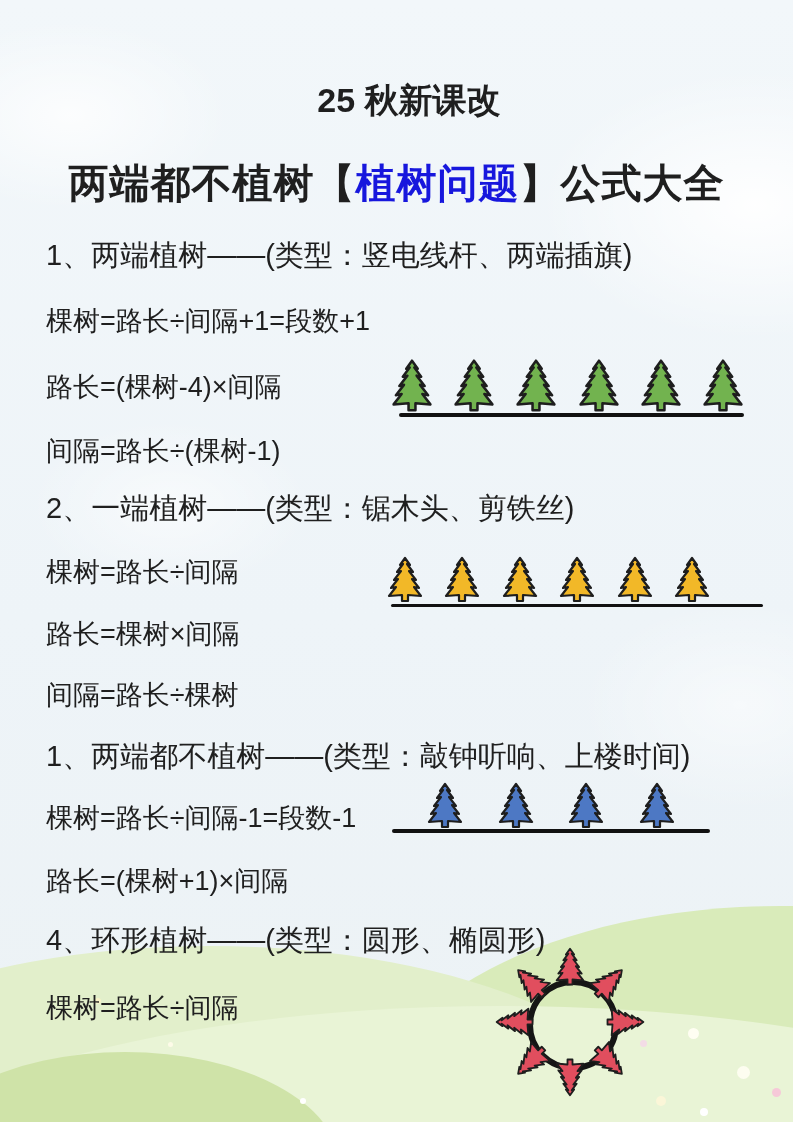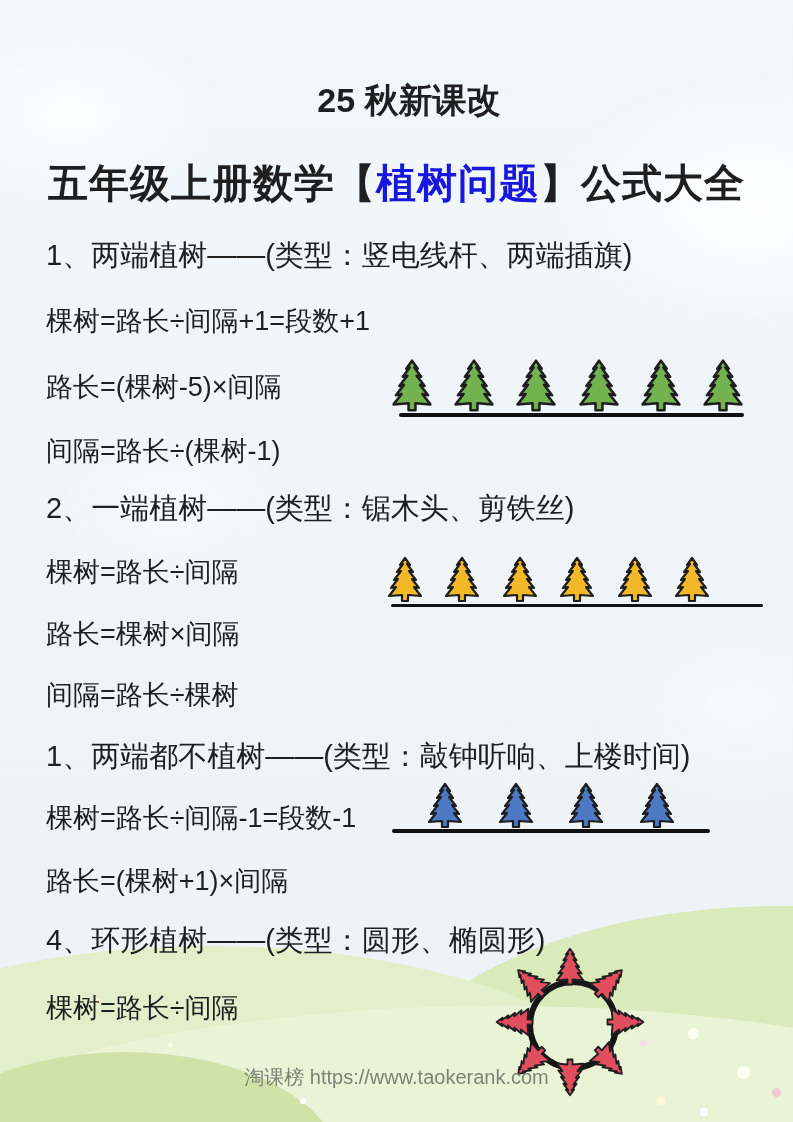--- a/index.html
+++ b/index.html
@@ -79,26 +79,26 @@
   <div class="flower" style="left:656px;top:1096px;width:10px;height:10px;background:#fbf6d8"></div>
   <div class="flower" style="left:772px;top:1088px;width:9px;height:9px;background:#f6c9d8"></div>
   <div class="flower" style="left:700px;top:1108px;width:8px;height:8px;background:#ffffff"></div>
   <div class="flower" style="left:640px;top:1040px;width:7px;height:7px;background:#f3dce6"></div>
   <div class="flower" style="left:95px;top:998px;width:6px;height:6px;background:#f8f3c8"></div>
   <div class="flower" style="left:168px;top:1042px;width:5px;height:5px;background:#fdfbe8"></div>
   <div class="flower" style="left:300px;top:1098px;width:6px;height:6px;background:#ffffff"></div>
 
   <div class="abs page-title" style="top:78px">25 秋新课改</div>
   <div class="abs page-subtitle" style="top:156px">
-    <span>五年级上册数学</span><span>【</span><span class="hl-blue">植树问题</span><span>】</span><span>公式大全</span>
+    <span>两端都不植树</span><span>【</span><span class="hl-blue">植树问题</span><span>】</span><span>公式大全</span>
   </div>
 
   <div class="abs sec-heading" style="top:236px">1、两端植树——(类型：竖电线杆、两端插旗)</div>
   <div class="abs formula" style="top:303px">棵树=路长÷间隔+1=段数+1</div>
-  <div class="abs formula" style="top:369px">路长=(棵树-5)×间隔</div>
+  <div class="abs formula" style="top:369px">路长=(棵树-4)×间隔</div>
   <div class="abs formula" style="top:433px">间隔=路长÷(棵树-1)</div>
   <div class="tree-row green" id="trees-both-ends">
     <svg width="46" height="56">
         <use href="#pine"></use>
       </svg>
     <svg width="46" height="56">
         <use href="#pine"></use>
       </svg>
     <svg width="46" height="56">
         <use href="#pine"></use>
@@ -203,15 +203,14 @@
           <use href="#pine"></use>
         </svg>
       </div>
     <div class="ring-tree" style="transform:rotate(315deg) translate(0,-55px)">
         <svg width="34" height="40">
           <use href="#pine"></use>
         </svg>
       </div>
   </div>
 
-  <div class="abs footer-line" style="top:1064px">淘课榜 https://www.taokerank.com</div>
 
 </div>
 
 </body></html>

